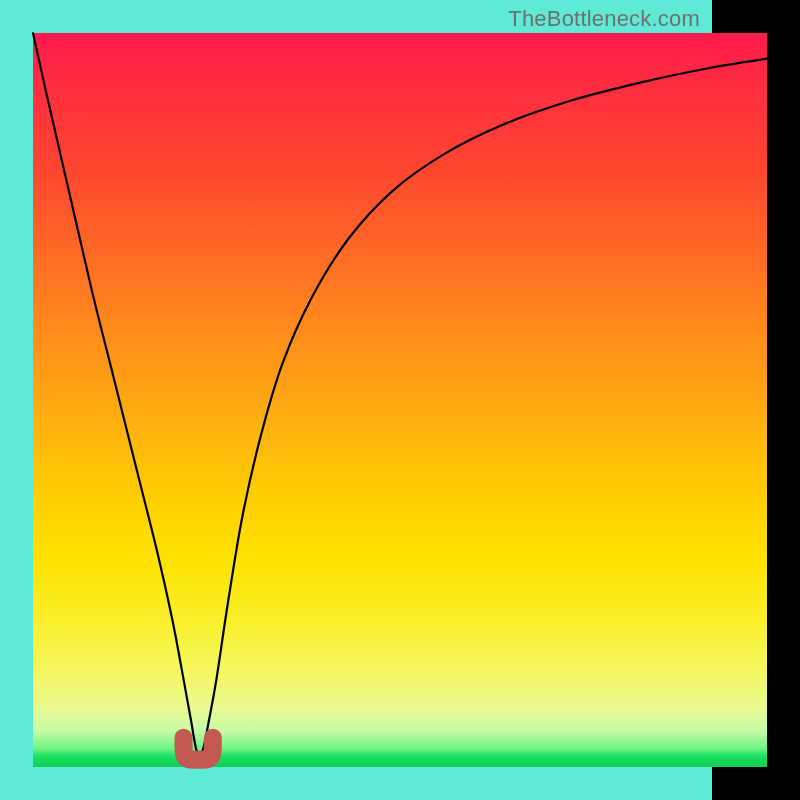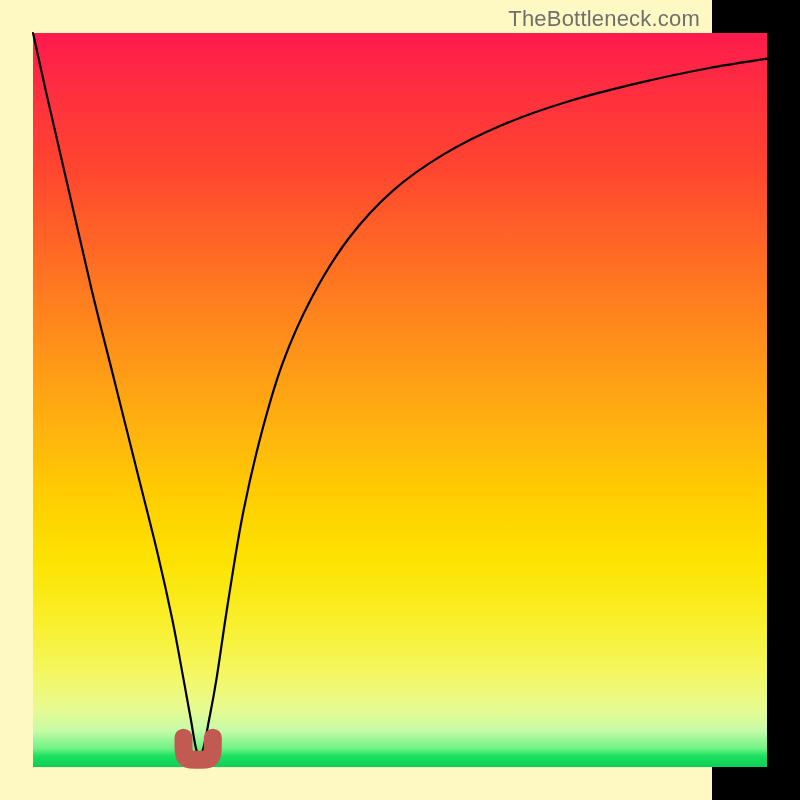--- a/index.html
+++ b/index.html
@@ -8,21 +8,21 @@
     width: 800px;
     height: 800px;
     overflow: hidden;
     background: #000;
     font-family: Arial, Helvetica, sans-serif;
   }
   .frame {
     position: relative;
     width: 712px;
     height: 800px;
-    background: #fef9c3;
+    background: #5eead4;
   }
   .plot-area {
     position: absolute;
     left: 33px;
     top: 33px;
     width: 734px;
     height: 734px;
     
     background: linear-gradient(
       to bottom,

